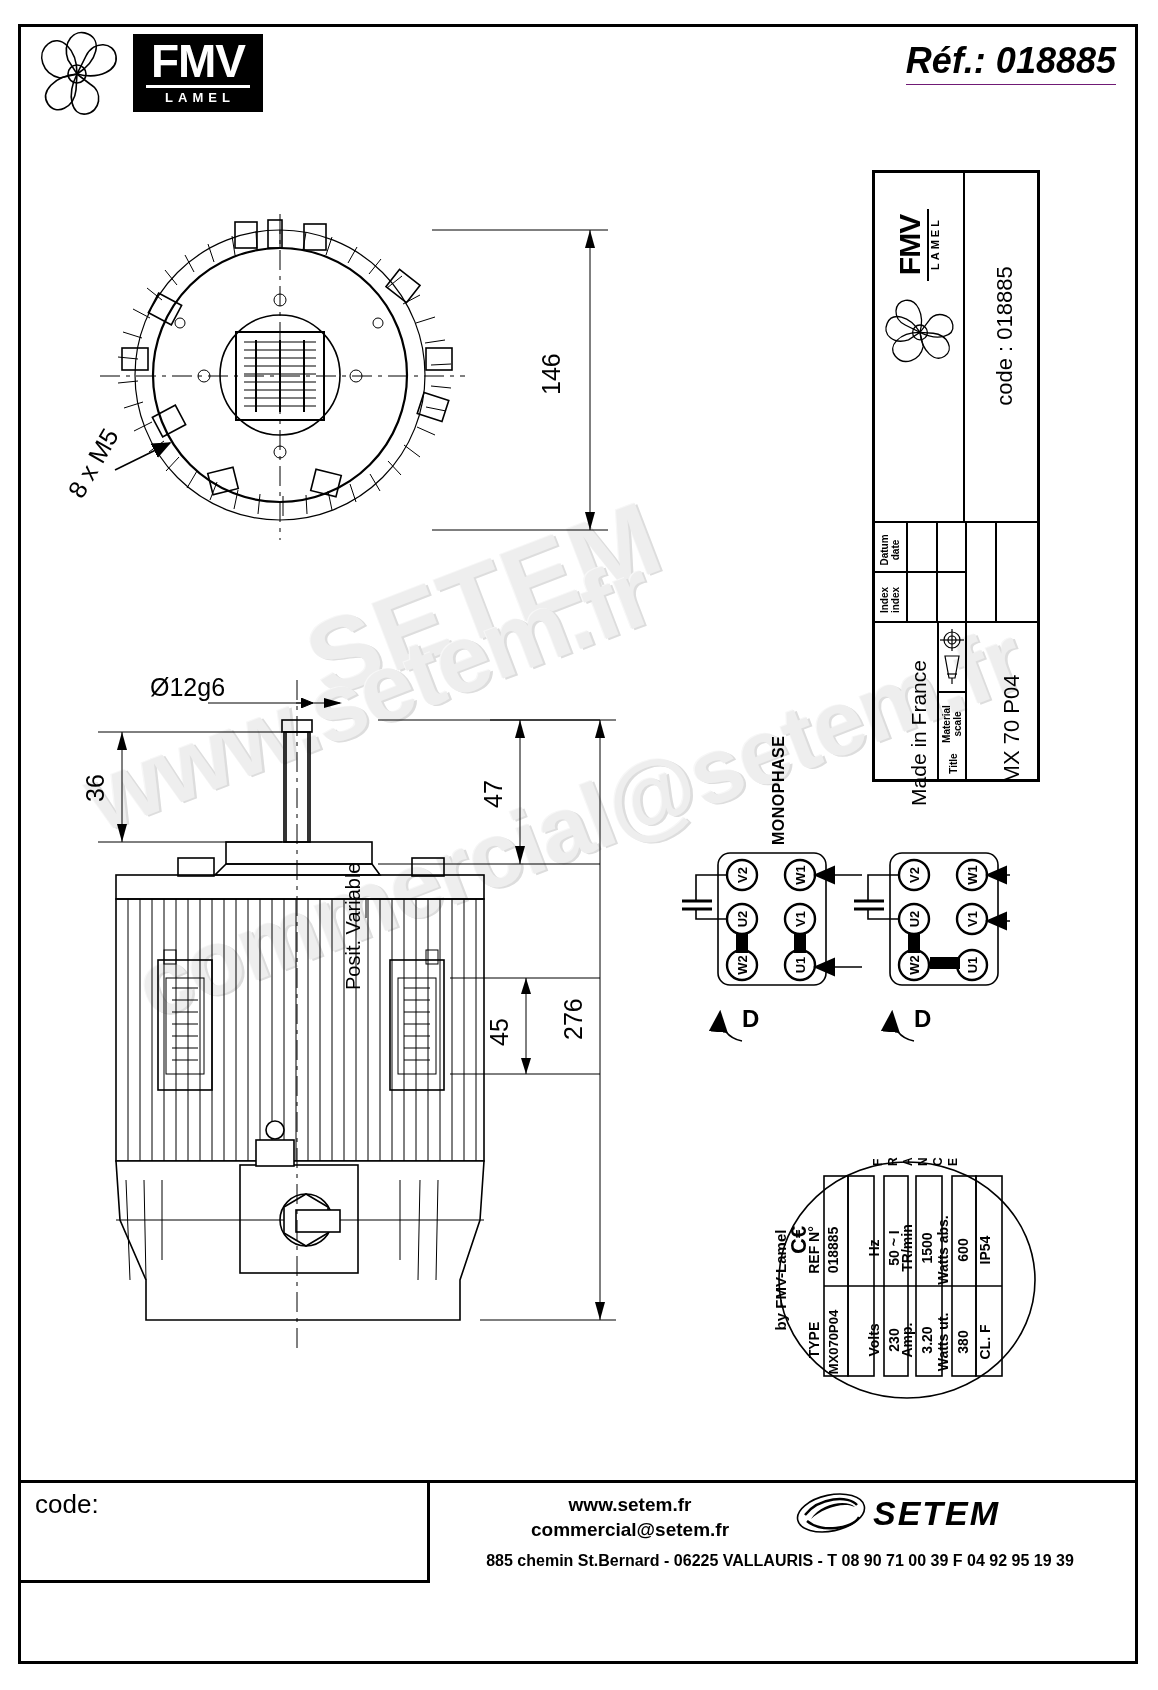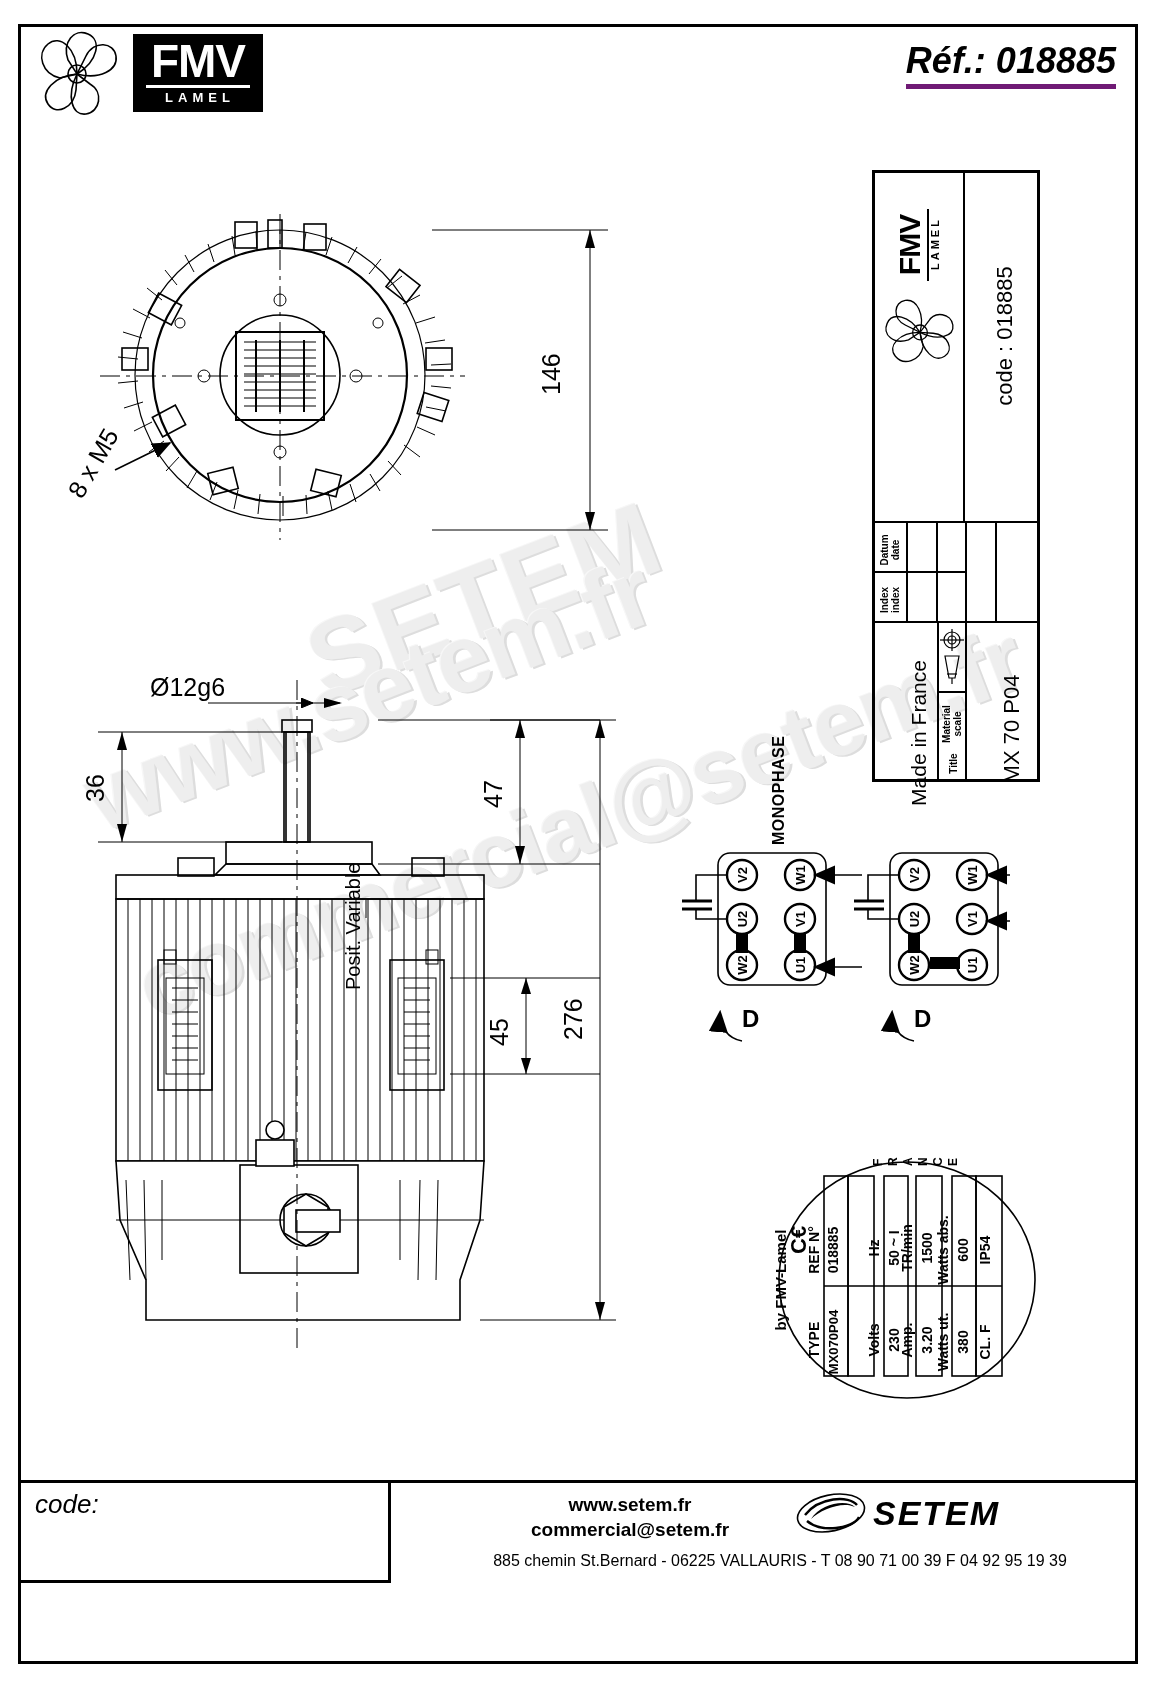--- a/index.html
+++ b/index.html
@@ -6,21 +6,21 @@
   body{width:1158px;height:1690px;position:relative;font-family:"Liberation Sans",sans-serif;color:#000;overflow:hidden;}
   .sheet{position:absolute;inset:0;}
   .frame{position:absolute;left:18px;top:24px;width:1120px;height:1640px;border:3px solid #000;box-sizing:border-box;}
   .abs{position:absolute;}
   .nosel{user-select:none;}
   #fan-logo{left:30px;top:28px;width:95px;height:92px;}
   #fmv-box{left:133px;top:34px;width:130px;height:78px;background:#000;}
   #fmv-text{color:#fff;font-weight:bold;font-size:46px;line-height:46px;text-align:center;letter-spacing:-1px;padding-top:4px;font-family:"Liberation Sans",sans-serif;}
   #fmv-rule{width:104px;height:3px;background:#fff;margin:1px auto 2px auto;}
   #fmv-sub{color:#fff;font-weight:bold;font-size:13px;letter-spacing:5px;text-align:center;padding-left:4px;}
-  #ref-title{right:42px;top:40px;font-size:36px;font-weight:bold;font-style:italic;border-bottom:5px solid #701a75;padding-bottom:2px;white-space:nowrap;}
+  #ref-title{right:42px;top:40px;font-size:36px;font-weight:bold;font-style:italic;border-bottom:1px solid #701a75;padding-bottom:2px;white-space:nowrap;}
 
   
   #watermark{left:0;top:470px;width:1158px;height:700px;pointer-events:none;}
   .wm{position:absolute;color:#eeeeee;font-weight:bold;white-space:nowrap;
       text-shadow:2px 2px 0 #dddddd, -1px -1px 0 #f7f7f7;}
   #wm1{left:70px;top:170px;font-size:96px;transform:rotate(-21deg);letter-spacing:-2px;}
   #wm2{left:110px;top:300px;font-size:92px;transform:rotate(-21deg);letter-spacing:-1px;}
   #wm3{left:300px;top:70px;font-size:104px;transform:rotate(-21deg);letter-spacing:2px;}
 
   
@@ -47,25 +47,25 @@
   .tb-vline{position:absolute;width:2px;background:#000;}
   .tb-lbl{position:absolute;font-size:10px;font-weight:bold;line-height:11px;text-align:center;}
   #tb-made{position:absolute;left:-36px;top:100px;width:160px;text-align:center;font-size:21px;transform:rotate(-90deg);}
   #tb-mx{position:absolute;left:-48px;top:95px;width:190px;text-align:center;font-size:22px;transform:rotate(-90deg);}
 
   
   #monophase{left:770px;top:845px;font-size:16px;font-weight:bold;letter-spacing:0.5px;transform:rotate(-90deg);transform-origin:left top;white-space:nowrap;}
 
   
   #footer-line{left:18px;top:1480px;width:1120px;height:3px;background:#000;}
-  #code-box{left:18px;top:1483px;width:373px;height:100px;border:3px solid #000;border-top:none;box-sizing:border-box;font-style:italic;}
+  #code-box{left:18px;top:1483px;width:412px;height:100px;border:3px solid #000;border-top:none;box-sizing:border-box;}
   #code-lbl{position:absolute;left:14px;top:6px;font-size:26px;}
   #code-val{position:absolute;left:14px;top:32px;font-size:49px;font-weight:bold;letter-spacing:-1px;}
   #ftr-web{left:470px;top:1492px;width:320px;text-align:center;font-size:19px;font-weight:bold;line-height:25px;}
-  #ftr-addr{left:430px;top:1552px;width:700px;text-align:center;font-size:16px;font-weight:normal;}
+  #ftr-addr{left:430px;top:1552px;width:700px;text-align:center;font-size:16px;font-weight:bold;}
   #setem-logo{left:795px;top:1487px;width:250px;height:50px;}
 </style>
 </head>
 <body>
 
 <div class="sheet">
 
   <div class="frame abs"></div>
 
   <div class="abs" id="fan-logo">

